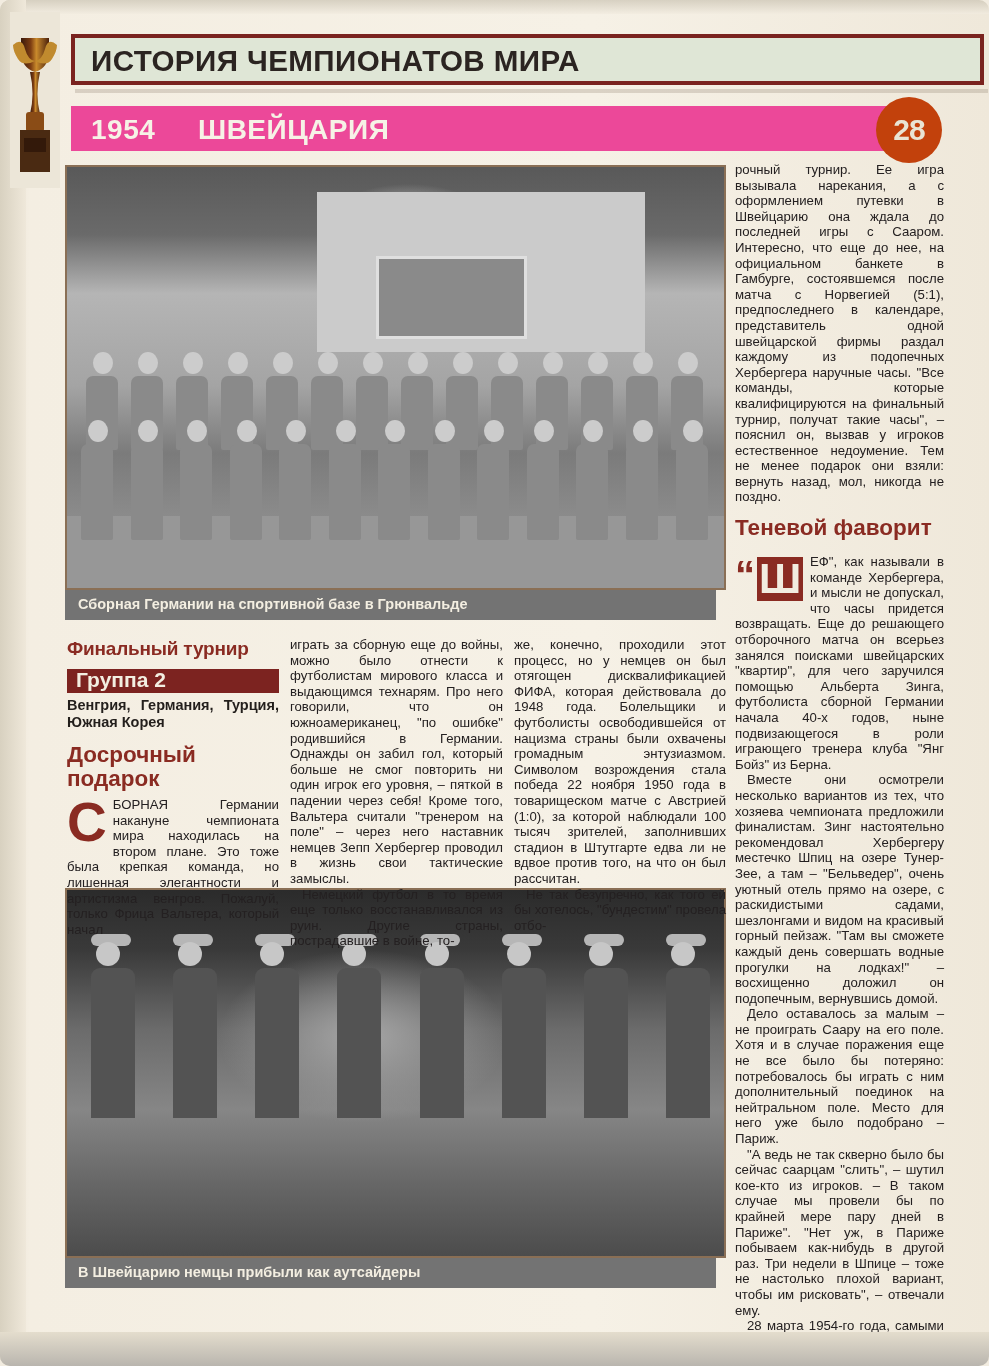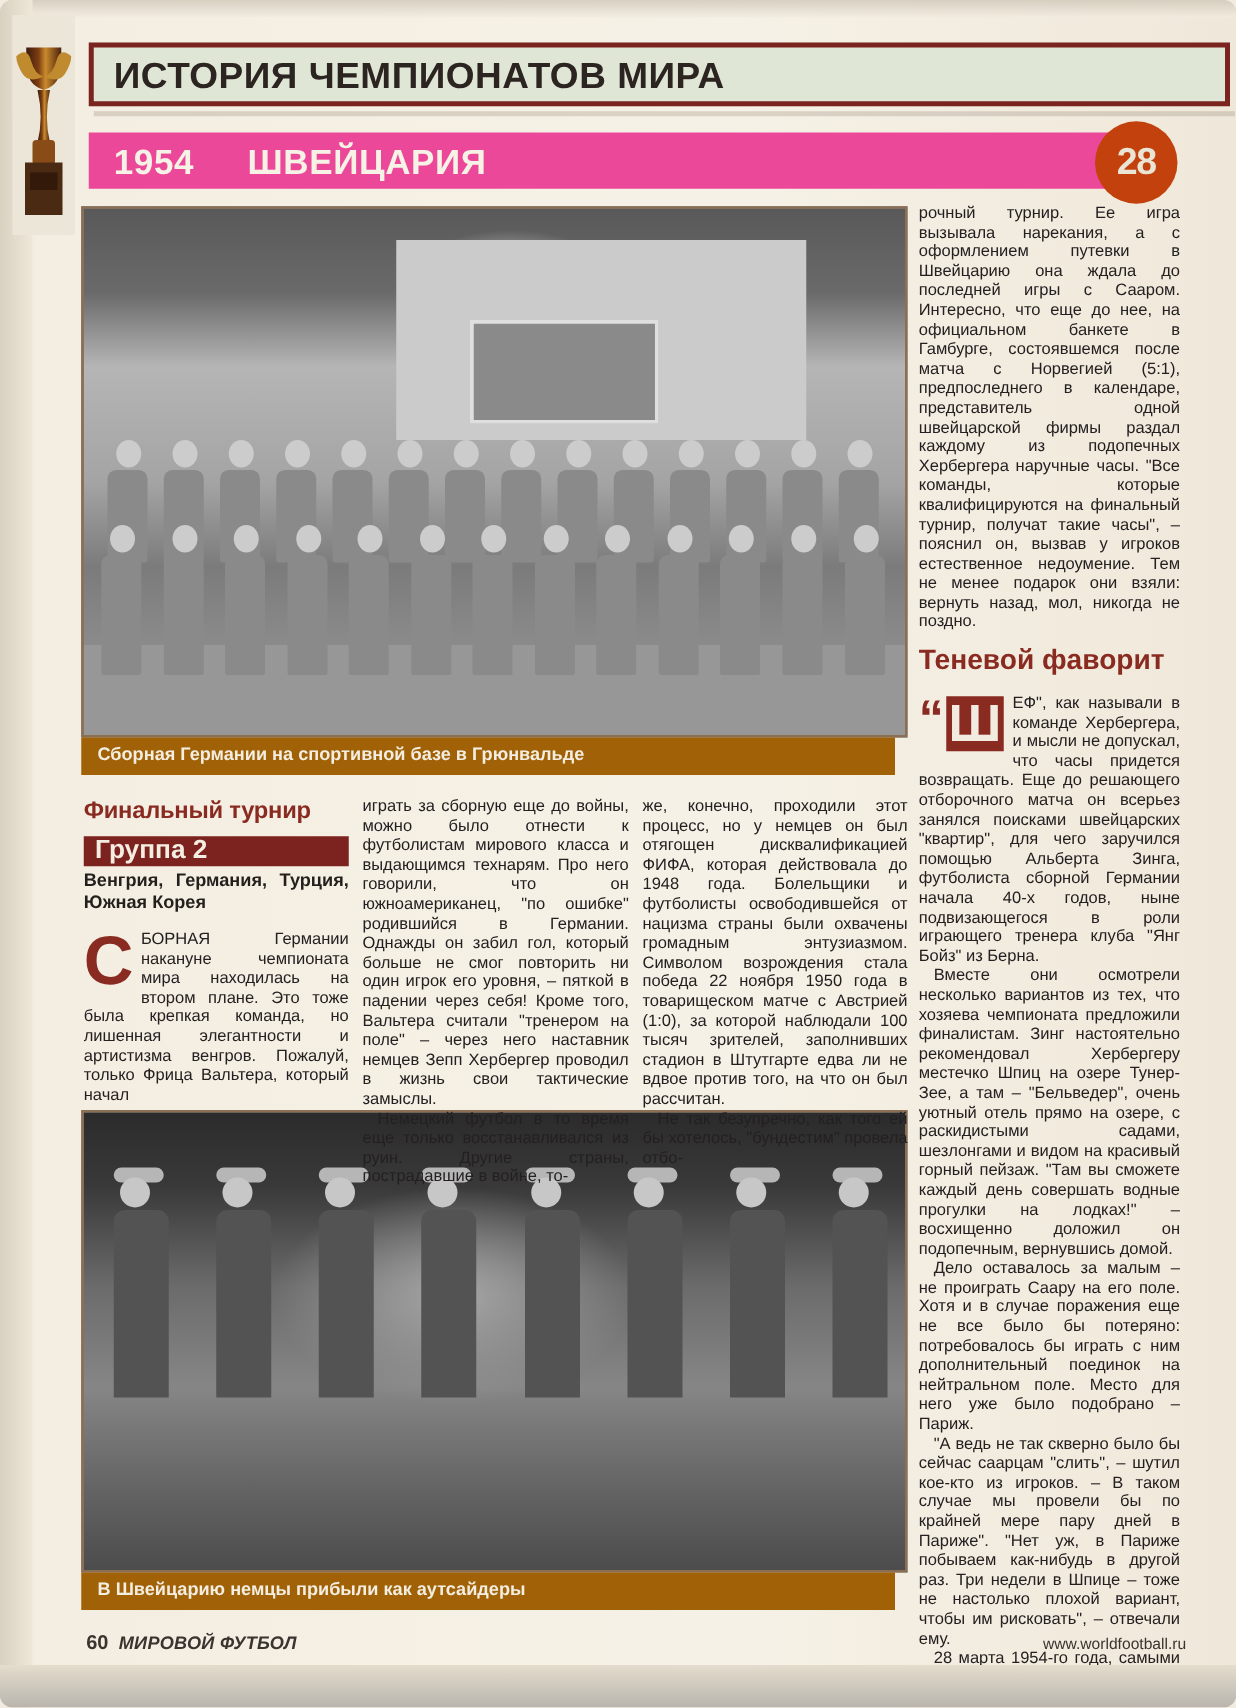--- a/index.html
+++ b/index.html
@@ -47,21 +47,21 @@
   .pagebadge{position:absolute;left:876px;top:97px;width:66px;height:66px;border-radius:50%;
      background:#c2410c;}
   .pagebadge span{position:absolute;inset:0;display:flex;align-items:center;justify-content:center;
      font-size:30px;font-weight:bold;color:#e9e4d4;letter-spacing:-1px;}
 
   
   .photo{position:absolute;border:2px solid #8a6f55;box-sizing:border-box;
      background:#7d7a74;overflow:hidden;}
   .photo1{left:65px;top:165px;width:661px;height:425px;}
   .photo2{left:65px;top:888px;width:661px;height:370px;}
-  .cap{position:absolute;left:65px;width:651px;height:30px;background:#a16207;
+  .cap{position:absolute;left:65px;width:651px;height:30px;background:#737373;
      box-sizing:border-box;}
   .cap span{position:absolute;left:13px;top:6px;font-size:14.5px;font-weight:bold;color:#f3eee1;}
   .cap1{top:590px;}
   .cap2{top:1258px;}
 
   
   .bw{position:absolute;inset:0;filter:grayscale(1);}
   .bw1{background:
      radial-gradient(ellipse 120px 60px at 52% 14%, #d8d5cc 0%, rgba(216,213,204,0) 70%),
      linear-gradient(180deg,#5b5954 0%,#6d6a63 16%,#b8b5ac 30%,#a7a49b 52%,#7e7b73 68%,#8d8a81 82%,#9b988f 100%);}
@@ -329,20 +329,21 @@
   <div class="cap cap2">
     <span>В Швейцарию немцы прибыли как аутсайдеры</span>
   </div>
 
   <div class="col c1">
     <div class="h-red">Финальный турнир</div>
     <div class="groupband">
       <span>Группа 2</span>
     </div>
     <div class="groupteams">Венгрия, Германия, Турция, Южная Корея</div>
+    <div class="h-red2">Досрочный подарок</div>
     <div style="overflow:hidden">
       <span class="dropcap">С</span>
       <p class="noind">БОРНАЯ Германии накануне чемпионата мира находилась на втором плане. Это тоже была крепкая команда, но лишенная элегантности и артистизма венгров. Пожалуй, только Фрица Вальтера, который начал</p>
     </div>
   </div>
 
   <div class="col c2">
     <p class="noind">играть за сборную еще до войны, можно было отнести к футболистам мирового класса и выдающимся технарям. Про него говорили, что он южноамериканец, "по ошибке" родившийся в Германии. Однажды он забил гол, который больше не смог повторить ни один игрок его уровня, – пяткой в падении через себя! Кроме того, Вальтера считали "тренером на поле" – через него наставник немцев Зепп Хербергер проводил в жизнь свои тактические замыслы.</p>
     <p>Немецкий футбол в то время еще только восстанавливался из руин. Другие страны, пострадавшие в войне, то-</p>
   </div>
@@ -360,20 +361,15 @@
       <span class="dropbox">Ш</span>
       <p class="noind">ЕФ", как называли в команде Хербергера, и мысли не допускал, что часы придется возвращать. Еще до решающего отборочного матча он всерьез занялся поисками швейцарских "квартир", для чего заручился помощью Альберта Зинга, футболиста сборной Германии начала 40-х годов, ныне подвизающегося в роли играющего тренера клуба "Янг Бойз" из Берна.</p>
     </div>
     <p>Вместе они осмотрели несколько вариантов из тех, что хозяева чемпионата предложили финалистам. Зинг настоятельно рекомендовал Хербергеру местечко Шпиц на озере Тунер-Зее, а там – "Бельведер", очень уютный отель прямо на озере, с раскидистыми садами, шезлонгами и видом на красивый горный пейзаж. "Там вы сможете каждый день совершать водные прогулки на лодках!" – восхищенно доложил он подопечным, вернувшись домой.</p>
     <p>Дело оставалось за малым – не проиграть Саару на его поле. Хотя и в случае поражения еще не все было бы потеряно: потребовалось бы играть с ним дополнительный поединок на нейтральном поле. Место для него уже было подобрано – Париж.</p>
     <p>"А ведь не так скверно было бы сейчас саарцам "слить", – шутил кое-кто из игроков. – В таком случае мы провели бы по крайней мере пару дней в Париже". "Нет уж, в Париже побываем как-нибудь в другой раз. Три недели в Шпице – тоже не настолько плохой вариант, чтобы им рисковать", – отвечали ему.</p>
     <p>28 марта 1954-го года, самыми последними, не считая шотландцев, немцы оформили наконец путевку в финал, победив Саар 3:1. А спустя четыре недели, 25 апреля, провели генеральную репетицию на базельском "Санкт-Якоб Штадионе" против хозяев чемпионата. Уже в первом тайме, в котором сборная Германии забила четыре безответных мяча, все было ясно. После перерыва она забавлялась с соперником, как кошка с мышкой, то теряя бдительность, то собираясь вновь. И в итоге победила 5:3.</p>
 
   </div>
 
-  <div class="footer">
-    <span class="pg">60</span>
-    <span class="mag">МИРОВОЙ ФУТБОЛ</span>
-    <span class="url">www.worldfootball.ru</span>
-  </div>
 
   <div class="paper-shadow-bottom"></div>
 </div>
 
 </body></html>

